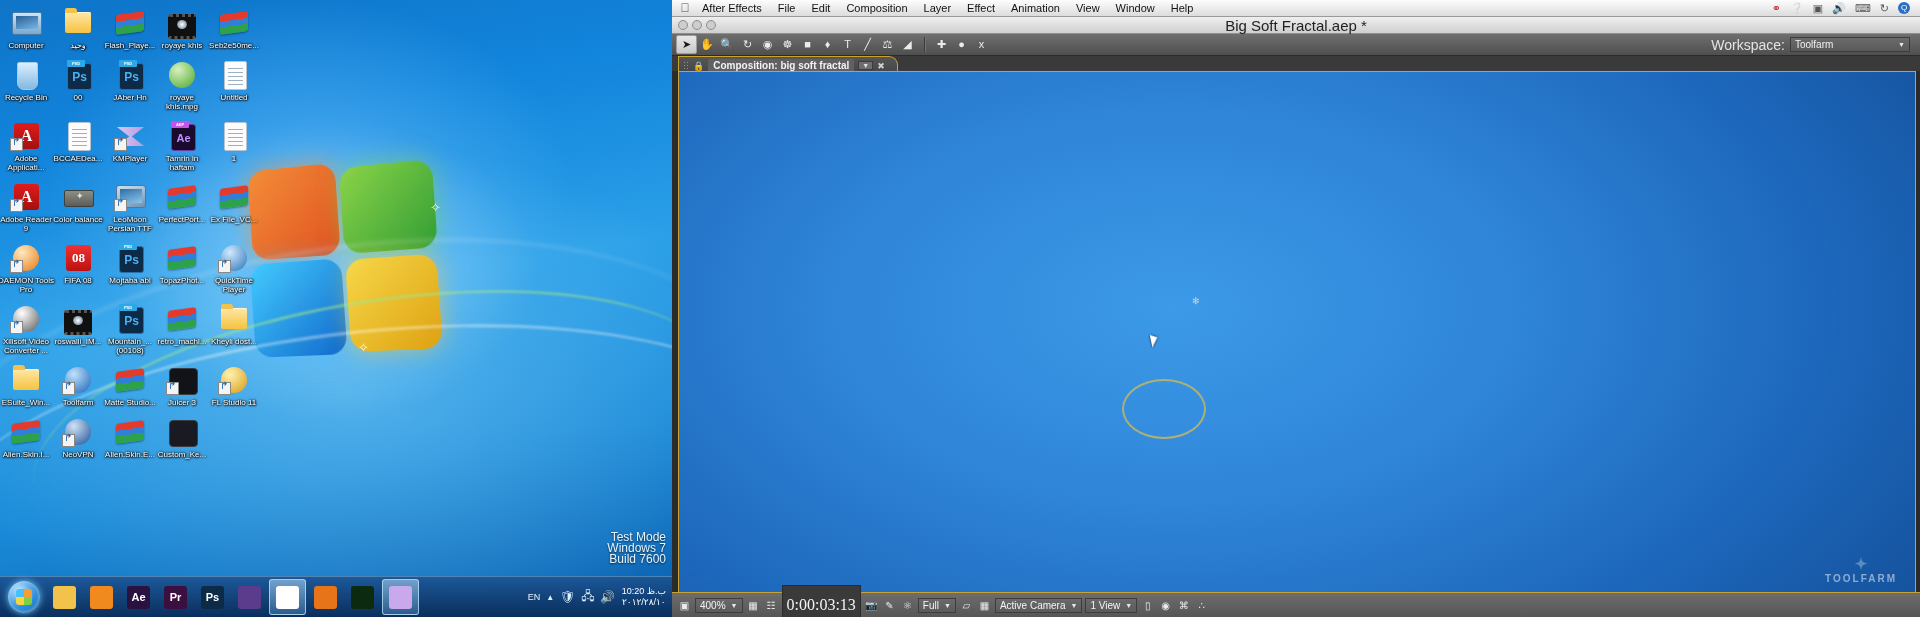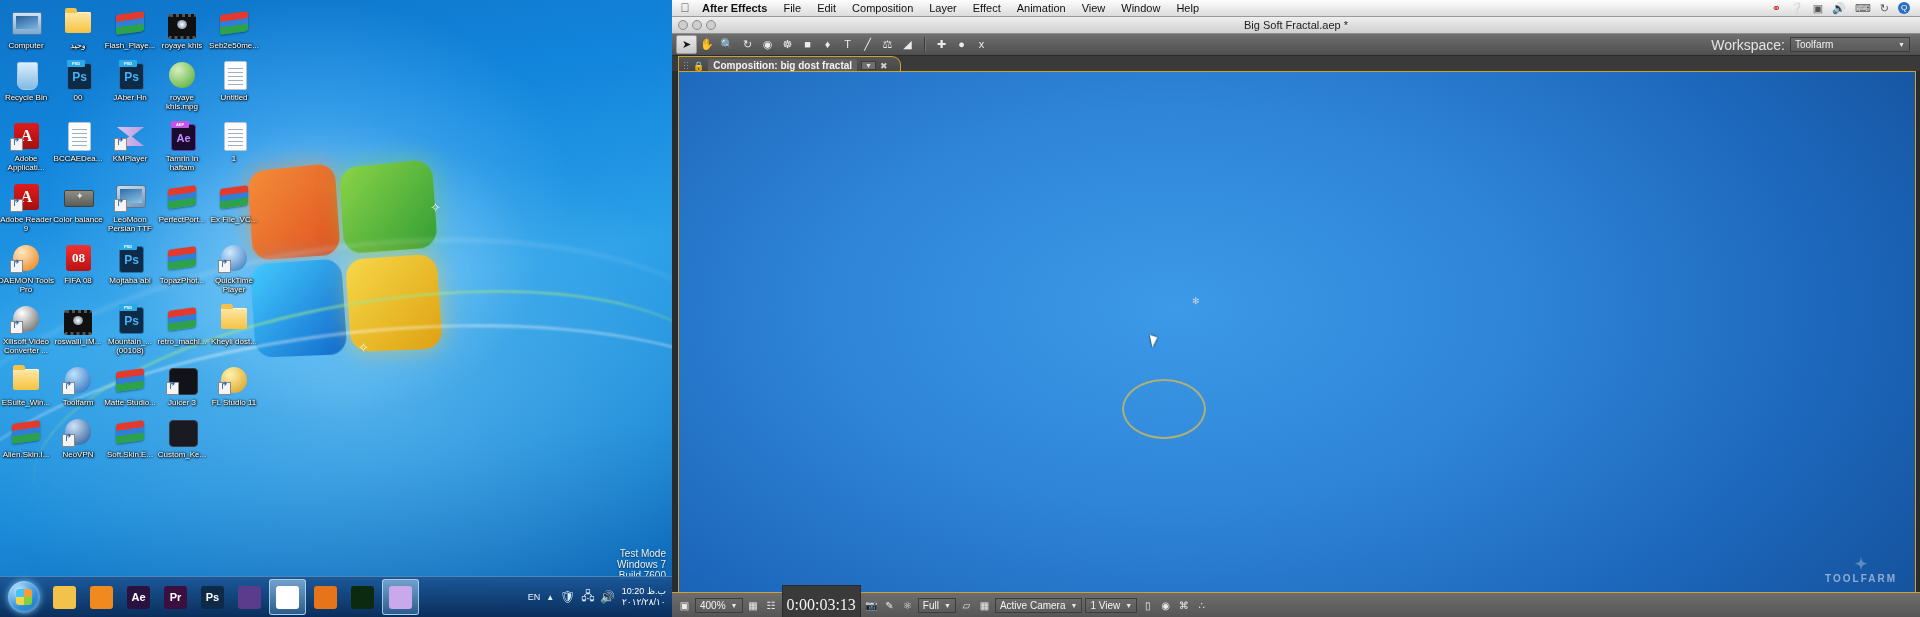--- a/index.html
+++ b/index.html
@@ -111,44 +111,44 @@
     position:relative;}
   .tbtn.active{background:linear-gradient(180deg,rgba(200,235,255,.5),rgba(120,190,240,.3));
     border:1px solid rgba(190,230,255,.75);}
   .tico{width:23px;height:23px;border-radius:3px;display:flex;align-items:center;justify-content:center;
     font:bold 11px "Liberation Sans",sans-serif;color:#fff;}
   #tray{margin-left:auto;display:flex;align-items:center;gap:6px;padding-right:6px;color:#e8f4ff;font-size:9px;}
   #traytime{text-align:center;line-height:11px;font-size:9px;color:#fff;}
   .trayglyph{font-size:12px;color:#dff0ff;}
 
   
-  #testmode{position:absolute;right:6px;bottom:36px;text-align:right;color:#e9f3fb;font-size:10px;line-height:11px;
+  #testmode{position:absolute;right:6px;bottom:52px;text-align:right;color:#e9f3fb;font-size:12px;line-height:11px;
     text-shadow:0 1px 2px rgba(0,0,0,.7);}
 
   
   .deskmark{position:absolute;color:rgba(255,255,255,.8);font-size:13px;}
 
   
   #ae{position:absolute;left:672px;top:0;width:1248px;height:617px;background:#2d2d2d;}
   #ae-menubar{height:16px;background:linear-gradient(180deg,#fdfdfd,#dcdcdc);
     border-bottom:1px solid #9a9a9a;display:flex;align-items:center;padding:0 4px;gap:0;}
   .apple{width:18px;text-align:center;font-size:12px;color:#4a4a4a;line-height:1;}
   .mi{font-size:11px;color:#111;padding:0 8px;line-height:16px;white-space:nowrap;}
-  .mi.brand{font-weight:bold;}
+  .mi.brand{font-weight:normal;}
   #ae-sysicons{margin-left:auto;display:flex;align-items:center;gap:9px;padding-right:6px;}
   .sysico{font-size:11px;color:#555;line-height:1;}
   .sysico.red{color:#c32b2b;}
   .sysico.blue{color:#2b6fc3;background:#2b6fc3;color:#fff;border-radius:50%;width:12px;height:12px;
     display:flex;align-items:center;justify-content:center;font-size:8px;}
 
   #ae-titlebar{height:16px;background:linear-gradient(180deg,#efefef,#cfcfcf);border-bottom:1px solid #8f8f8f;
     position:relative;display:flex;align-items:center;}
   #ae-titlebar .dots{display:flex;gap:4px;padding-left:6px;}
   #ae-titlebar .dots i{width:8px;height:8px;border-radius:50%;background:#cdcdcd;border:1px solid #8d8d8d;display:block;}
-  #ae-title{position:absolute;left:0;right:0;text-align:center;font-size:11px;color:#222;}
+  #ae-title{position:absolute;left:0;right:0;text-align:center;font-size:15px;color:#222;}
 
   #ae-toolbar{height:21px;background:linear-gradient(180deg,#6e6e6e,#4f4f4f);
     border-bottom:1px solid #2b2b2b;display:flex;align-items:center;padding:0 4px;}
   .tool{width:19px;height:17px;margin-right:1px;border-radius:2px;display:flex;align-items:center;justify-content:center;
     color:#ececec;font-size:11px;line-height:1;}
   .tool.sel{background:linear-gradient(180deg,#e8e8e8,#c8c8c8);color:#1a1a1a;border:1px solid #9d9d9d;}
   .toolsep{width:1px;height:15px;background:#3b3b3b;margin:0 6px;border-right:1px solid #737373;}
   #ws{margin-left:auto;display:flex;align-items:center;gap:5px;padding-right:6px;}
   #ws .lbl{font-size:14px;color:#e3e3e3;}
   #ws .box{background:linear-gradient(180deg,#6b6b6b,#5a5a5a);border:1px solid #3b3b3b;color:#f0f0f0;
@@ -459,21 +459,21 @@
             <span class="iglyph">
               <span class="g-ball" style="background:radial-gradient(circle at 34% 28%,#cfe2f5,#1d4f96);"></span>
               <span class="g-shortcut"></span>
             </span>
             <span class="ilabel">NeoVPN</span>
           </div>
           <div class="icell">
             <span class="iglyph">
               <span class="g-winrar"></span>
             </span>
-            <span class="ilabel">Soft.Skin.E...</span>
+            <span class="ilabel">Alien.Skin.E...</span>
           </div>
           <div class="icell">
             <span class="iglyph">
               <span class="g-dark" style="background:#1a1a22;"></span>
             </span>
             <span class="ilabel">Custom_Ke...</span>
           </div>
         </div>
       </div>
 
@@ -590,21 +590,21 @@
           <span>Toolfarm</span>
           <span class="bbchev">▼</span>
         </span>
       </span>
     </div>
 
     <div id="ae-tabrow">
       <div id="ae-tab">
         <span class="gripdots"></span>
         <span class="lockico">🔒</span>
-        <span class="tname">Composition: big dost fractal</span>
+        <span class="tname">Composition: big soft fractal</span>
         <span class="chev">▼</span>
         <span class="closex">✖</span>
       </div>
     </div>
 
     <div id="ae-canvaswrap">
       <div id="ae-canvas">
         <div id="comp-ellipse"></div>
         <div id="comp-anchor">✻</div>
         <div id="ae-cursor"></div>

